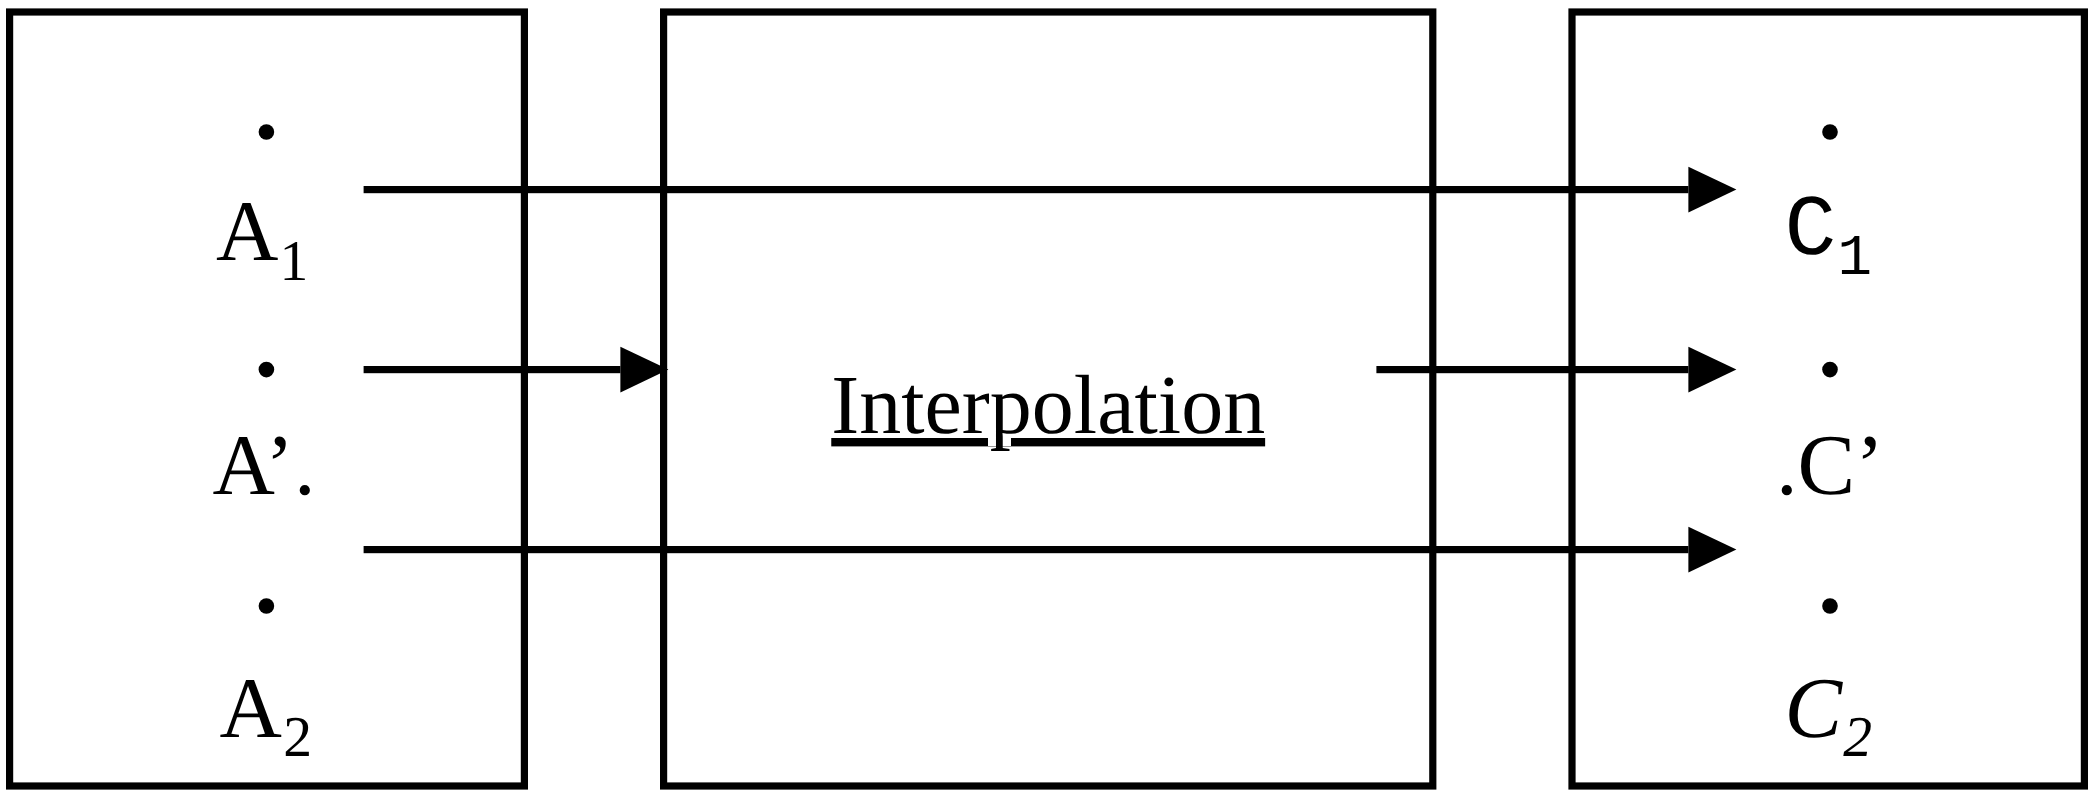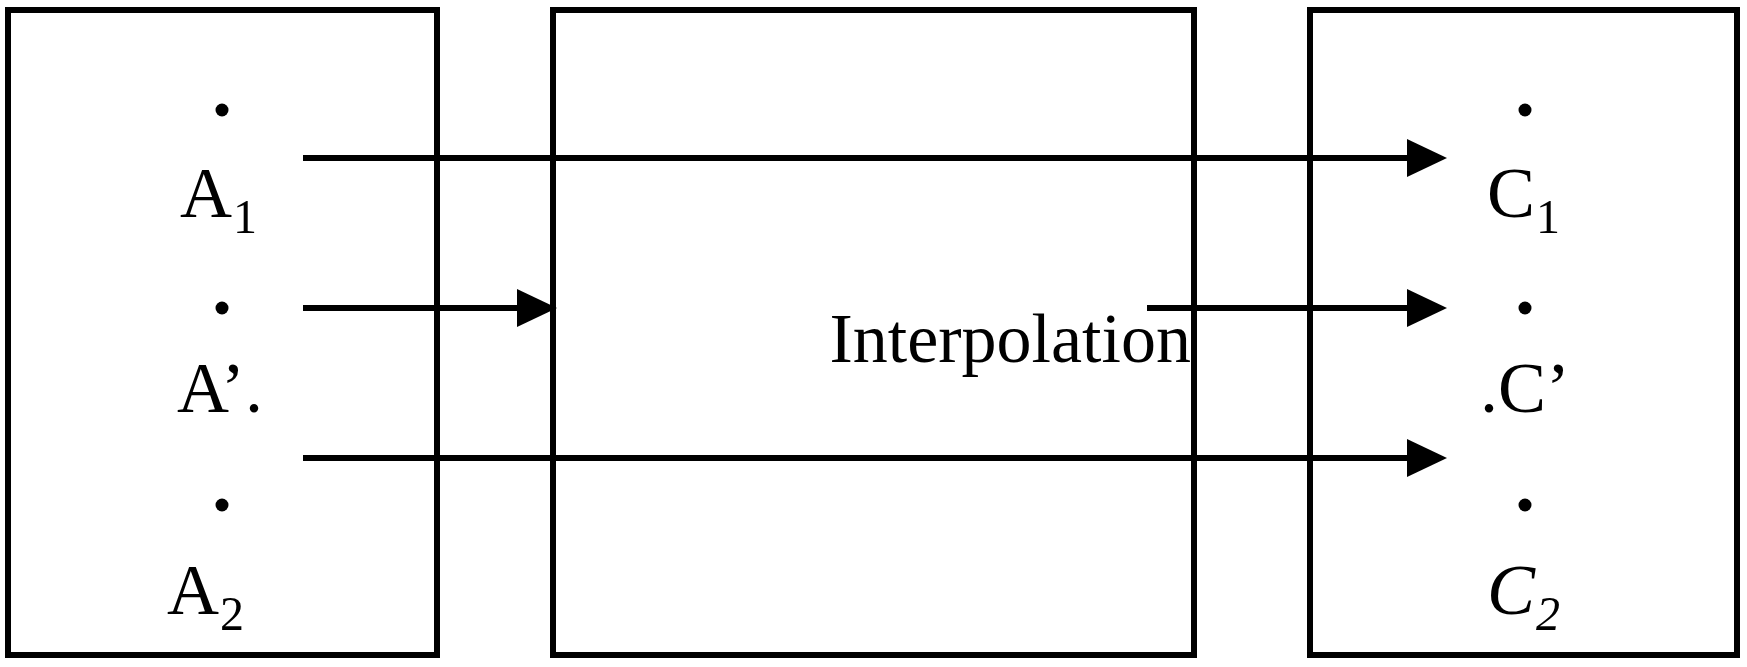--- a/index.html
+++ b/index.html
@@ -24,21 +24,22 @@
     background: #ffffff;
     box-sizing: border-box;
   }
   #source-box { left: 5px;    width: 435px; }
   #process-box { left: 550px; width: 647px; }
   #target-box { left: 1307px; width: 433px; }
 
   #process-box {
     display: flex;
     align-items: center;
-    justify-content: flex-end;
+    justify-content: center;
+    text-decoration: underline;
   }
   .process-label {
     font-size: 70px;
     line-height: 1;
     letter-spacing: 0px;
     transform: translateY(6px);
   }
 
   .cell {
     position: absolute;
@@ -92,26 +93,26 @@
 
   <div class="dot" style="left:222px; top:110px;"></div>
   <div class="cell" style="left:218px; top:193px;">
     <span>A</span><span class="sub">1</span>
   </div>
   <div class="dot" style="left:222px; top:308px;"></div>
   <div class="cell" style="left:220px; top:388px;">
     <span>A’.</span><span class="sub"></span>
   </div>
   <div class="dot" style="left:222px; top:505px;"></div>
-  <div class="cell" style="left:205px; top:590px;">
+  <div class="cell" style="left:221px; top:590px;">
     <span>A</span><span class="sub">2</span>
   </div>
 
   <div class="dot" style="left:1525px; top:110px;"></div>
-  <div class="cell" style="left:1523px; top:193px;">
+  <div class="cell" style="left:1523px; top:193px;font-family:Liberation Mono, monospace;">
     <span>C</span><span class="sub">1</span>
   </div>
   <div class="dot" style="left:1525px; top:308px;"></div>
   <div class="cell" style="left:1525px; top:388px;">
     <span>.C’</span><span class="sub"></span>
   </div>
   <div class="dot" style="left:1525px; top:505px;"></div>
   <div class="cell" style="left:1523px; top:590px;font-style:italic;">
     <span>C</span><span class="sub">2</span>
   </div>

